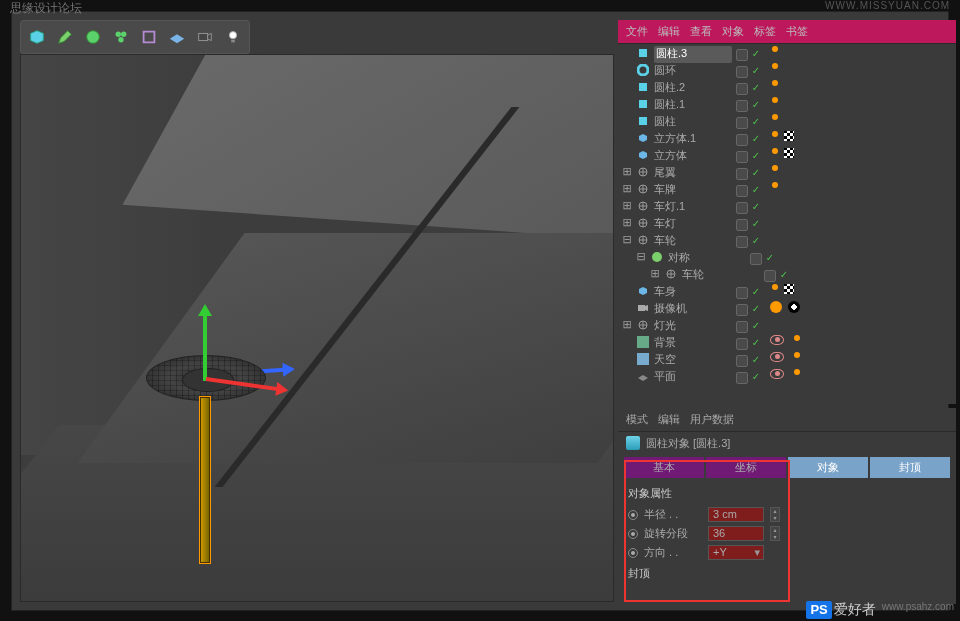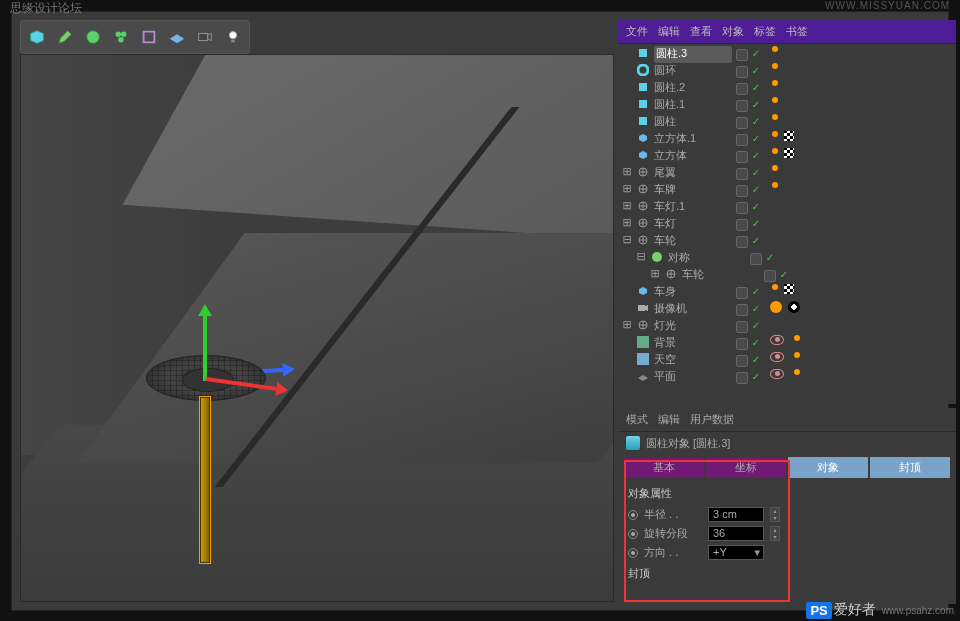--- a/index.html
+++ b/index.html
@@ -5,21 +5,21 @@
 *{margin:0;padding:0;box-sizing:border-box;font-family:"Microsoft YaHei",sans-serif;font-size:11px;color:#aaa}
 body{background:#111;width:960px;height:621px;position:relative;overflow:hidden}
 .frame{position:absolute;left:11px;top:11px;width:938px;height:600px;background:#3a3a3a;border:1px solid #222}
 .toolbar{position:absolute;left:8px;top:8px;background:#4a4a4a;border:1px solid #555;border-radius:3px;padding:3px;display:flex;gap:2px}
 .toolbar .tb{width:26px;height:26px;border-radius:3px;display:flex;align-items:center;justify-content:center;cursor:pointer}
 .tb svg{width:18px;height:18px}
 .viewport{position:absolute;left:8px;top:42px;width:594px;height:548px;background:#3a3a3a;border:1px solid #2a2a2a;overflow:hidden}
 .vp-icons{position:absolute;right:6px;top:4px;display:flex;gap:6px;color:#888;font-size:10px}
 .scene{position:absolute;inset:0;background:#3d3d3d}
 .right-panel{position:absolute;left:606px;top:8px;width:338px;height:384px;background:#3a3a3a}
-.obj-tabs{display:flex;gap:10px;padding:4px 8px;background:#4c1d95;border-bottom:1px solid #2a2a2a}
+.obj-tabs{display:flex;gap:10px;padding:4px 8px;background:#be185d;border-bottom:1px solid #2a2a2a}
 .obj-tabs span{color:#bbb;cursor:pointer}
 .obj-list{padding:2px 4px}
 .obj-row{display:flex;height:17px;gap:4px;cursor:pointer}
 .obj-row .indent{width:10px;display:inline-block}
 .obj-row .exp{width:10px;color:#999;text-align:center}
 .obj-row .ico{width:14px;height:14px;display:flex;align-items:center;justify-content:center}
 .obj-row .nm{flex:0 0 78px;white-space:nowrap;overflow:hidden}
 .obj-row.sel .nm{background:#5a5a5a;color:#fff;border-radius:2px;padding:0 2px}
 .togs{display:flex;gap:2px;align-items:center}
 .tog{width:12px;height:12px;border-radius:2px}
@@ -37,29 +37,29 @@
 .attr-title .cyl{width:14px;height:14px;background:linear-gradient(#6fd3e8,#2a9cb8);border-radius:2px}
 .tab-row{display:flex;padding:2px 6px;gap:2px}
 .tab-btn{flex:1;text-align:center;padding:3px 0;background:#701a75;cursor:pointer}
 .tab-btn.active{background:#7aa3c9;color:#fff}
 .props{padding:6px 10px 4px 10px}
 .props-title{margin-bottom:4px;color:#ccc}
 .prop-row{display:flex;align-items:center;height:19px;gap:6px}
 .prop-row .rad{width:10px;height:10px;border:1px solid #888;border-radius:50%;position:relative}
 .prop-row .rad:after{content:"";position:absolute;left:2px;top:2px;width:4px;height:4px;background:#aaa;border-radius:50%}
 .prop-row .lbl{flex:0 0 58px}
-.prop-row .val{width:56px;height:15px;background:#000000;border:1px solid #555;padding:0 4px;line-height:13px}
+.prop-row .val{width:56px;height:15px;background:#7f1d1d;border:1px solid #555;padding:0 4px;line-height:13px}
 .prop-row .spin{width:10px;height:15px;background:#444;border:1px solid #555;display:flex;flex-direction:column}
 .prop-row .spin div{flex:1;font-size:6px;text-align:center;line-height:6px;color:#999}
 .prop-row .dd{position:relative}
 .prop-row .dd:after{content:"▾";position:absolute;right:3px;top:0;color:#999}
 .highlight{position:absolute;left:612px;top:448px;width:166px;height:142px;border:2px solid #e33;pointer-events:none}
 .watermark-tl{position:absolute;left:10px;top:0;color:#777;font-size:12px;z-index:50}
 .watermark-tr{position:absolute;right:10px;top:0;color:#555;font-size:10px;z-index:50;letter-spacing:1px}
-.watermark-br{position:absolute;right:6px;bottom:2px;z-index:50;display:flex;align-items:center;gap:2px}
+.watermark-br{position:absolute;right:6px;bottom:2px;z-index:50;display:flex;gap:2px}
 .watermark-br .ps{background:#1473e6;color:#fff;font-weight:bold;padding:1px 4px;border-radius:2px;font-size:13px}
 .watermark-br .txt{color:#ccc;font-size:14px}
 .watermark-br .url{color:#777;font-size:10px;margin-left:4px}
 
 .seat-back{position:absolute;left:160px;top:-48px;width:520px;height:220px;background:linear-gradient(135deg,#6a6a6b,#59595a);transform:skewY(4deg) skewX(-28deg)}
 .seat-base{position:absolute;left:140px;top:178px;width:520px;height:230px;background:linear-gradient(160deg,#555556,#3f3f40);transform:skewX(-36deg)}
 .seat-split{position:absolute;left:342px;top:52px;width:8px;height:380px;background:#2a2a2a;transform:skewX(-38deg)}
 .floor{position:absolute;left:-40px;top:370px;width:700px;height:200px;background:linear-gradient(#474748,#3a3a3a);transform:skewX(-38deg)}
 .wall{position:absolute;left:-20px;top:-20px;width:200px;height:420px;background:linear-gradient(90deg,#464647,#3e3e3f)}
 .gizmo{position:absolute;left:105px;top:278px;width:160px;height:240px}

